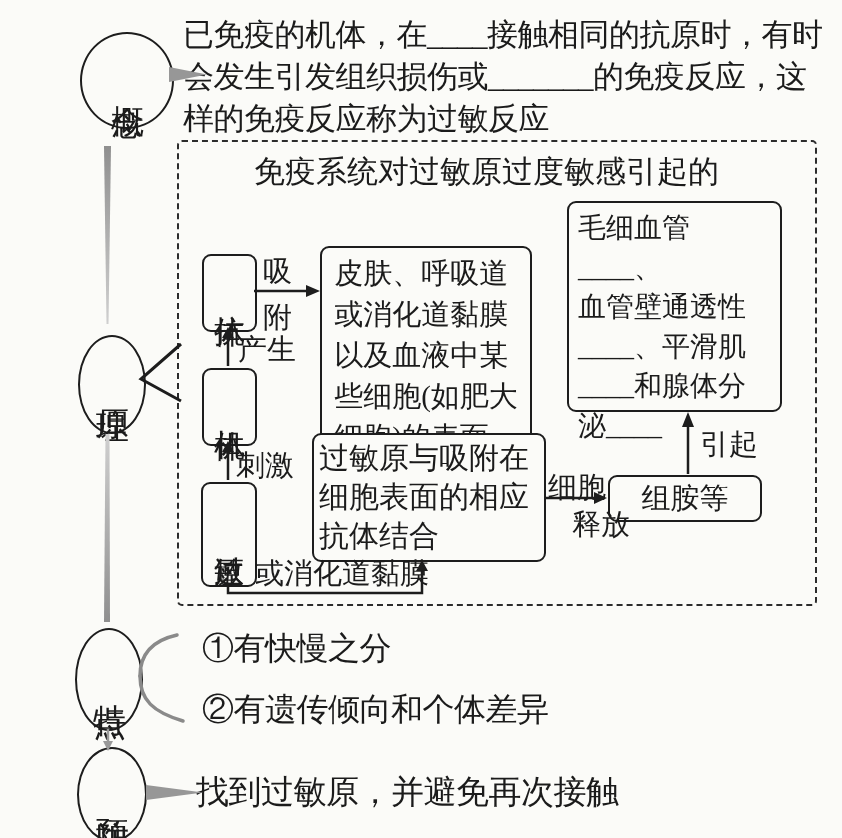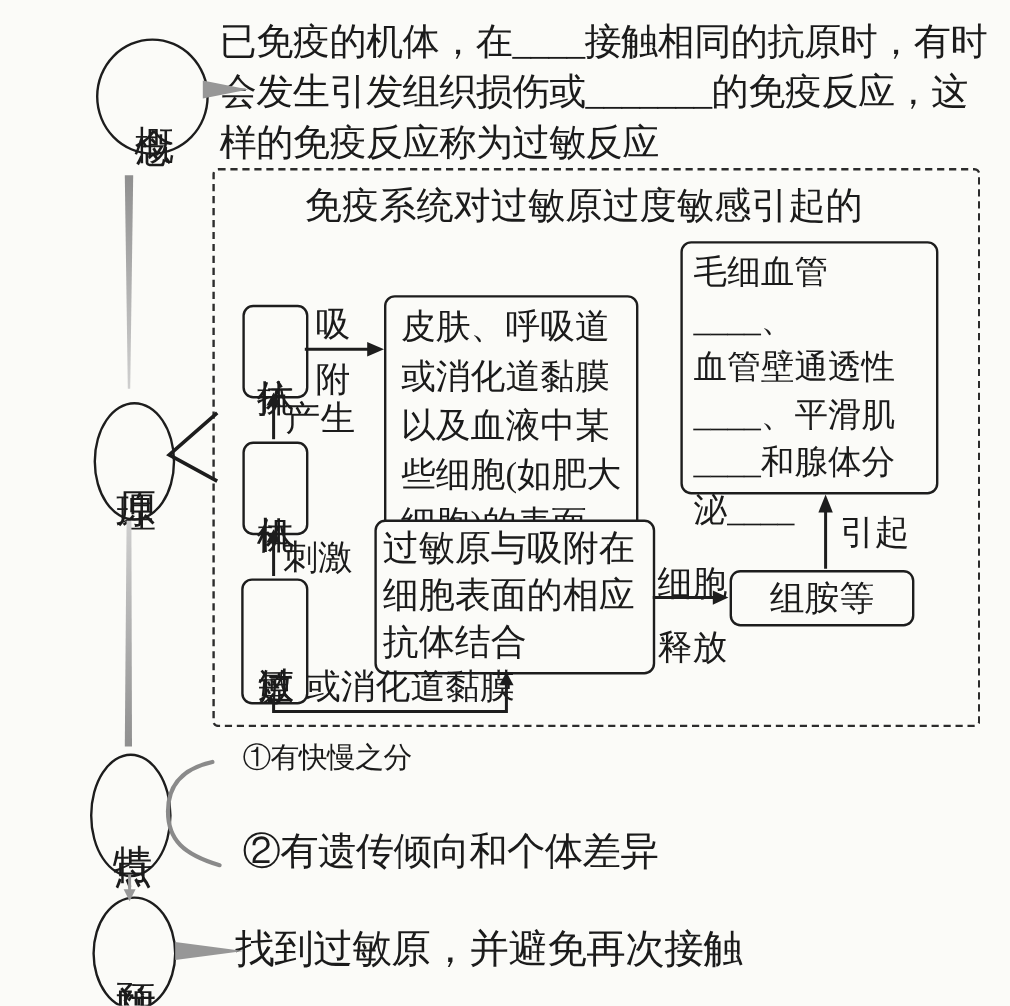--- a/index.html
+++ b/index.html
@@ -96,24 +96,24 @@
 <div class="rbox" style="left:608px;top:475px;width:150px;height:43px;">
   <span style="font-size:29px;">组胺等</span>
 </div>
 
 <div class="lbl" style="left:263px;top:256px;">吸</div>
 <div class="lbl" style="left:263px;top:302px;">附</div>
 <div class="lbl" style="left:238px;top:334px;">产生</div>
 <div class="lbl" style="left:236px;top:450px;">刺激</div>
 <div class="lbl" style="left:255px;top:558px;">或消化道黏膜</div>
 <div class="lbl" style="left:548px;top:461px;margin-top:11px;">细胞</div>
-<div class="lbl" style="left:548px;top:509px;margin-top:16px;">释放</div>
+<div class="lbl" style="left:572px;top:509px;">释放</div>
 <div class="lbl" style="left:700px;top:429px;">引起</div>
 
-<div class="bigtext" style="left:202px;top:611px;font-size:24px;">①有快慢之分</div>
+<div class="bigtext" style="left:202px;top:627px;font-size:32px;">①有快慢之分</div>
 <div class="bigtext" style="left:202px;top:688px;font-size:32px;">②有遗传倾向和个体差异</div>
 <div class="bigtext" style="left:196px;top:771px;font-size:33px;">找到过敏原，并避免再次接触</div>
 
 <svg class="overlay" width="842" height="838" viewBox="0 0 842 838">
   <defs>
     <linearGradient id="wedgeGrad" x1="0" y1="0" x2="0" y2="1">
       <stop offset="0" stop-color="#8f8f8f"></stop>
         <stop offset="1" stop-color="#cfcfcf"></stop>
     </linearGradient>
     <linearGradient id="wedgeGrad2" x1="0" y1="0" x2="0" y2="1">

